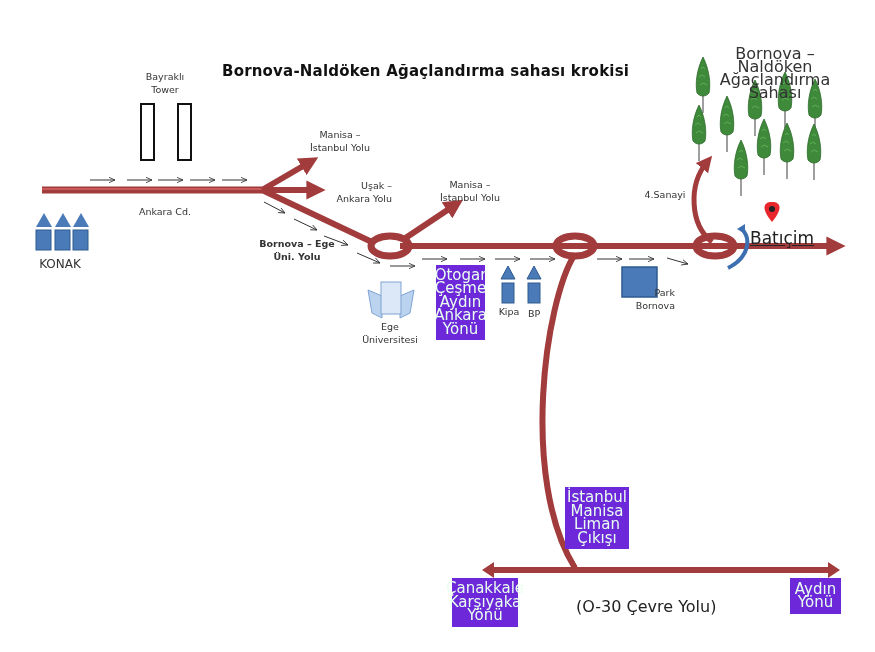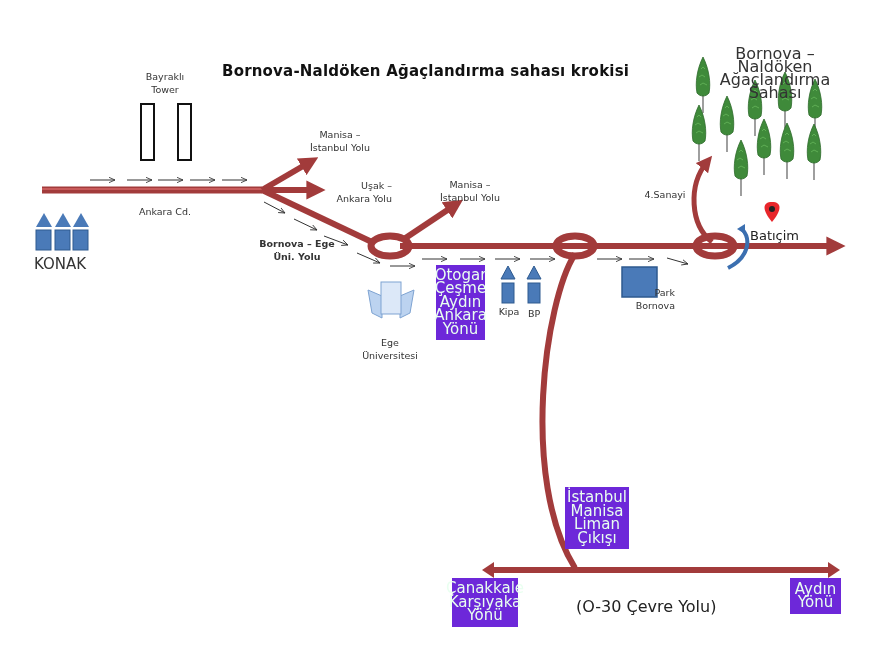--- a/index.html
+++ b/index.html
@@ -137,40 +137,40 @@
     <use href="#tree" x="777" y="121" width="20" height="60"></use>
     <use href="#tree" x="804" y="122" width="20" height="60"></use>
     <use href="#tree" x="731" y="138" width="20" height="60"></use>
   </g>
 </svg>
 
 <div class="title">Bornova-Naldöken  Ağaçlandırma  sahası  krokisi</div>
 
 <div class="lbl" style="left:135px;top:70px;width:60px;">Bayraklı
 Tower</div>
-<div class="lbl" style="left:30px;top:258px;width:60px;font-size:15px;">KONAK</div>
+<div class="lbl" style="left:30px;top:258px;width:60px;font-size:12px;">KONAK</div>
 <div class="lbl" style="left:125px;top:205px;width:80px;">Ankara Cd.</div>
 <div class="lbl" style="left:295px;top:128px;width:90px;">Manisa –
 İstanbul Yolu</div>
 <div class="lbl" style="left:312px;top:179px;width:80px;text-align:right;">Uşak –
 Ankara Yolu</div>
 <div class="lbl" style="left:257px;top:237px;width:80px;font-weight:bold;">Bornova – Ege
 Üni. Yolu</div>
 <div class="lbl" style="left:425px;top:178px;width:90px;">Manisa –
 İstanbul Yolu</div>
-<div class="lbl" style="left:355px;top:320px;width:70px;margin-top:16px;">Ege
+<div class="lbl" style="left:355px;top:320px;width:70px;">Ege
 Üniversitesi</div>
 <div class="lbl" style="left:494px;top:305px;width:30px;">Kipa</div>
 <div class="lbl" style="left:522px;top:307px;width:24px;">BP</div>
 <div class="lbl" style="left:605px;top:286px;width:70px;text-align:right;">Park
 Bornova</div>
 <div class="lbl" style="left:640px;top:188px;width:50px;">4.Sanayi</div>
 <div class="lbl" style="left:700px;top:47px;width:150px;font-size:16px;">Bornova – Naldöken
 Ağaçlandırma Sahası</div>
-<div class="big" style="left:750px;top:228px;font-size:13px;">Batıçim</div>
+<div class="big" style="left:750px;top:228px;font-size:17px;text-decoration:underline;">Batıçim</div>
 
 <div class="greenbox" style="left:436px;top:265px;width:49px;height:75px;">Otogar
 Çeşme
 Aydın
 Ankara
 Yönü</div>
 <div class="greenbox" style="left:565px;top:487px;width:64px;height:62px;">İstanbul
 Manisa
 Liman
 Çıkışı</div>

